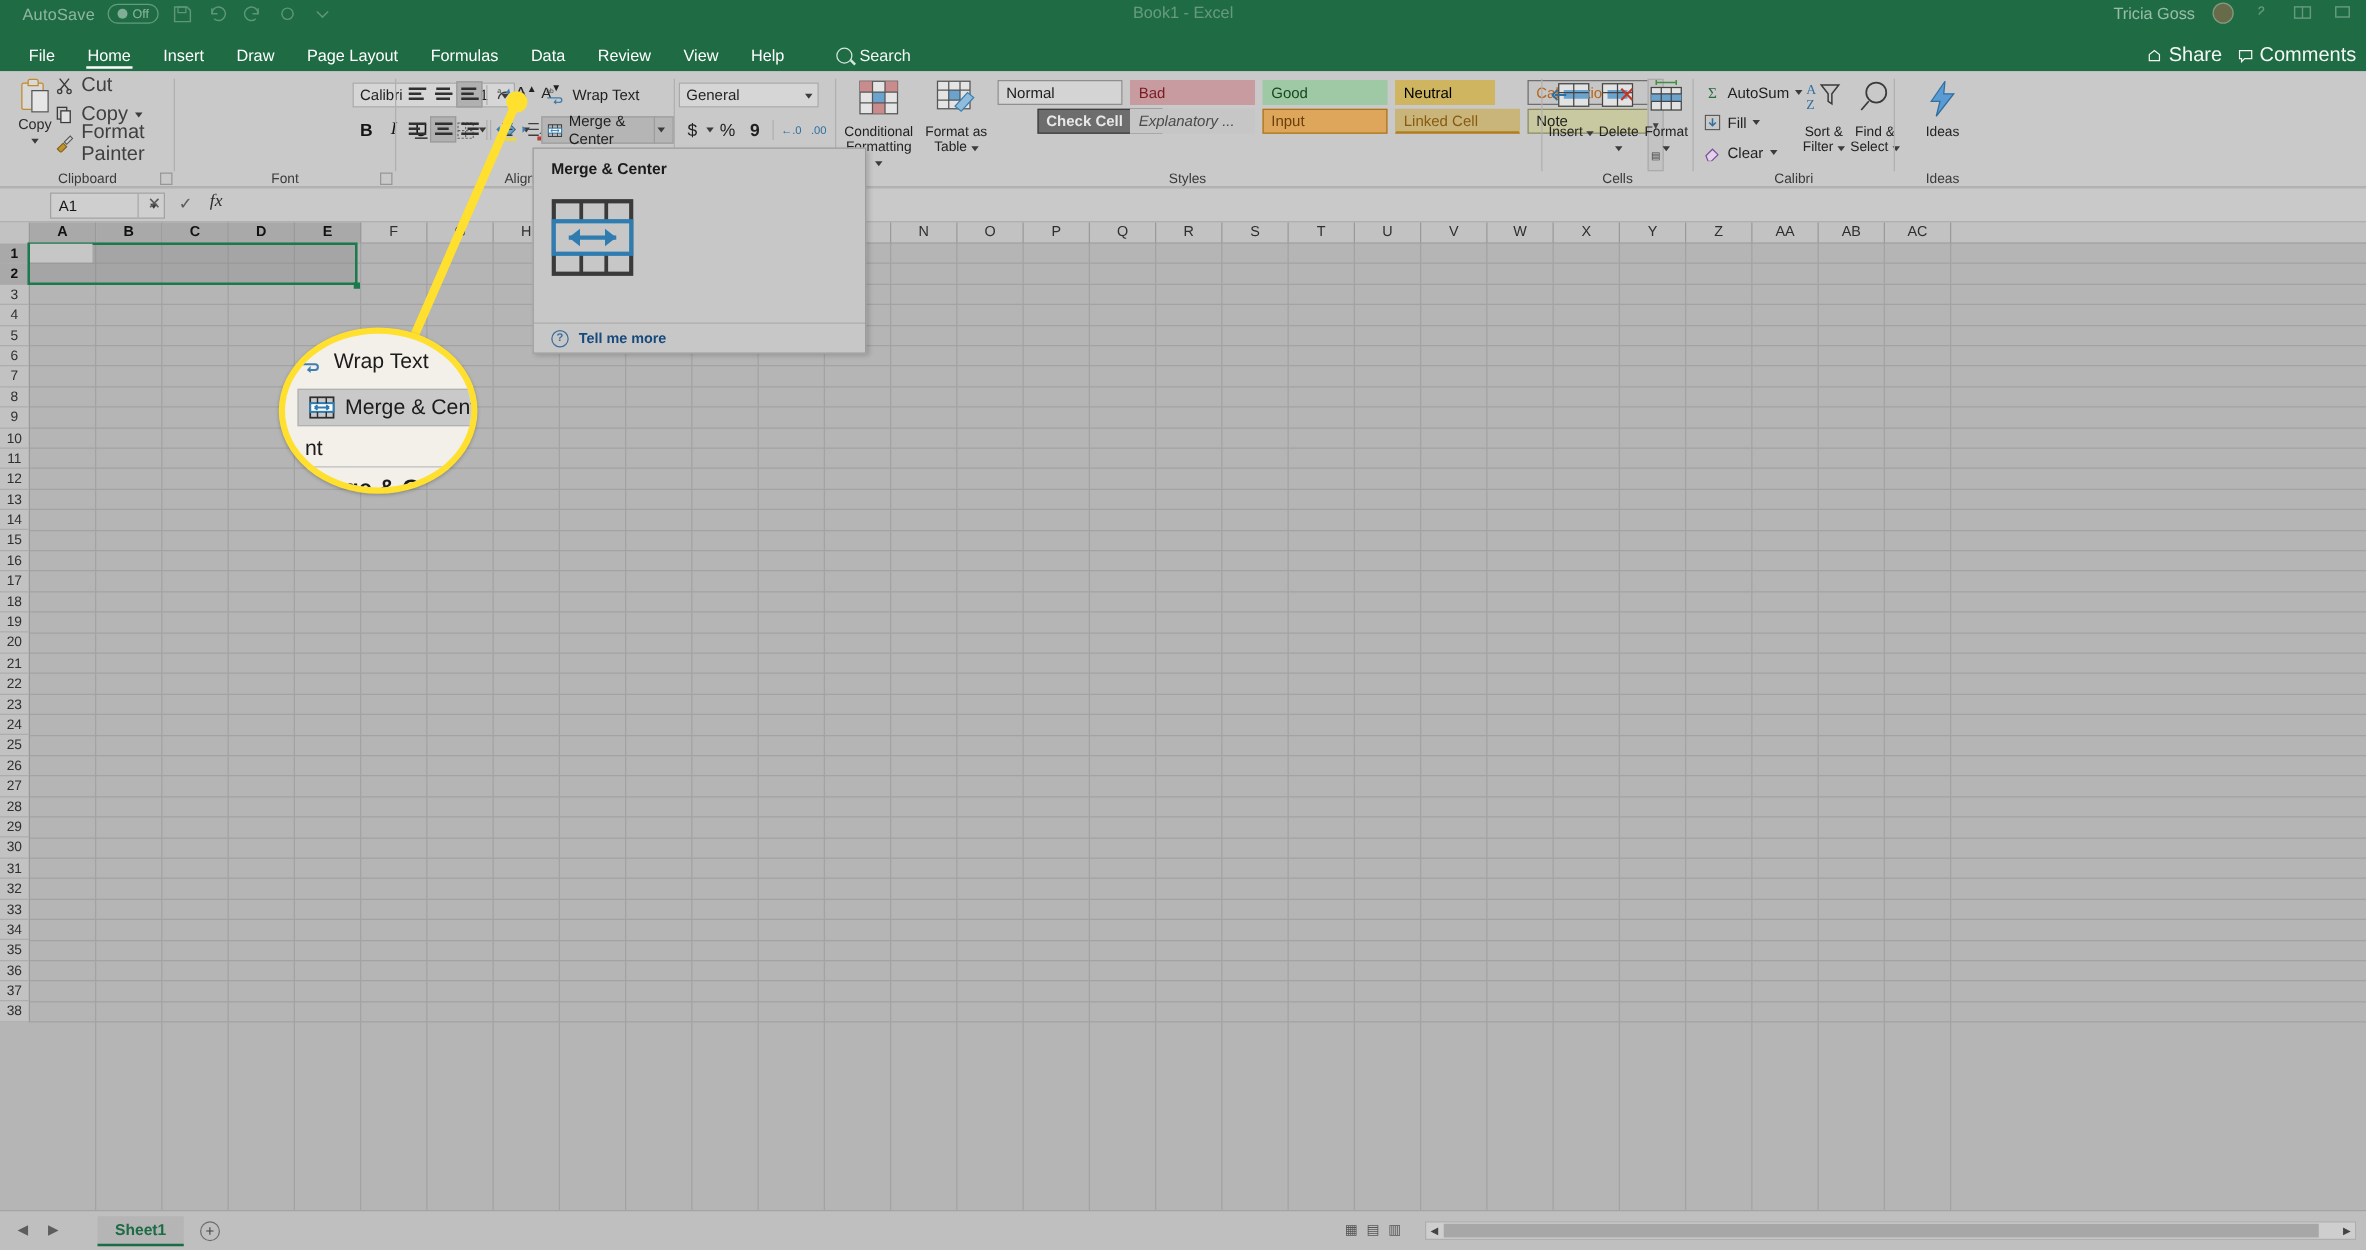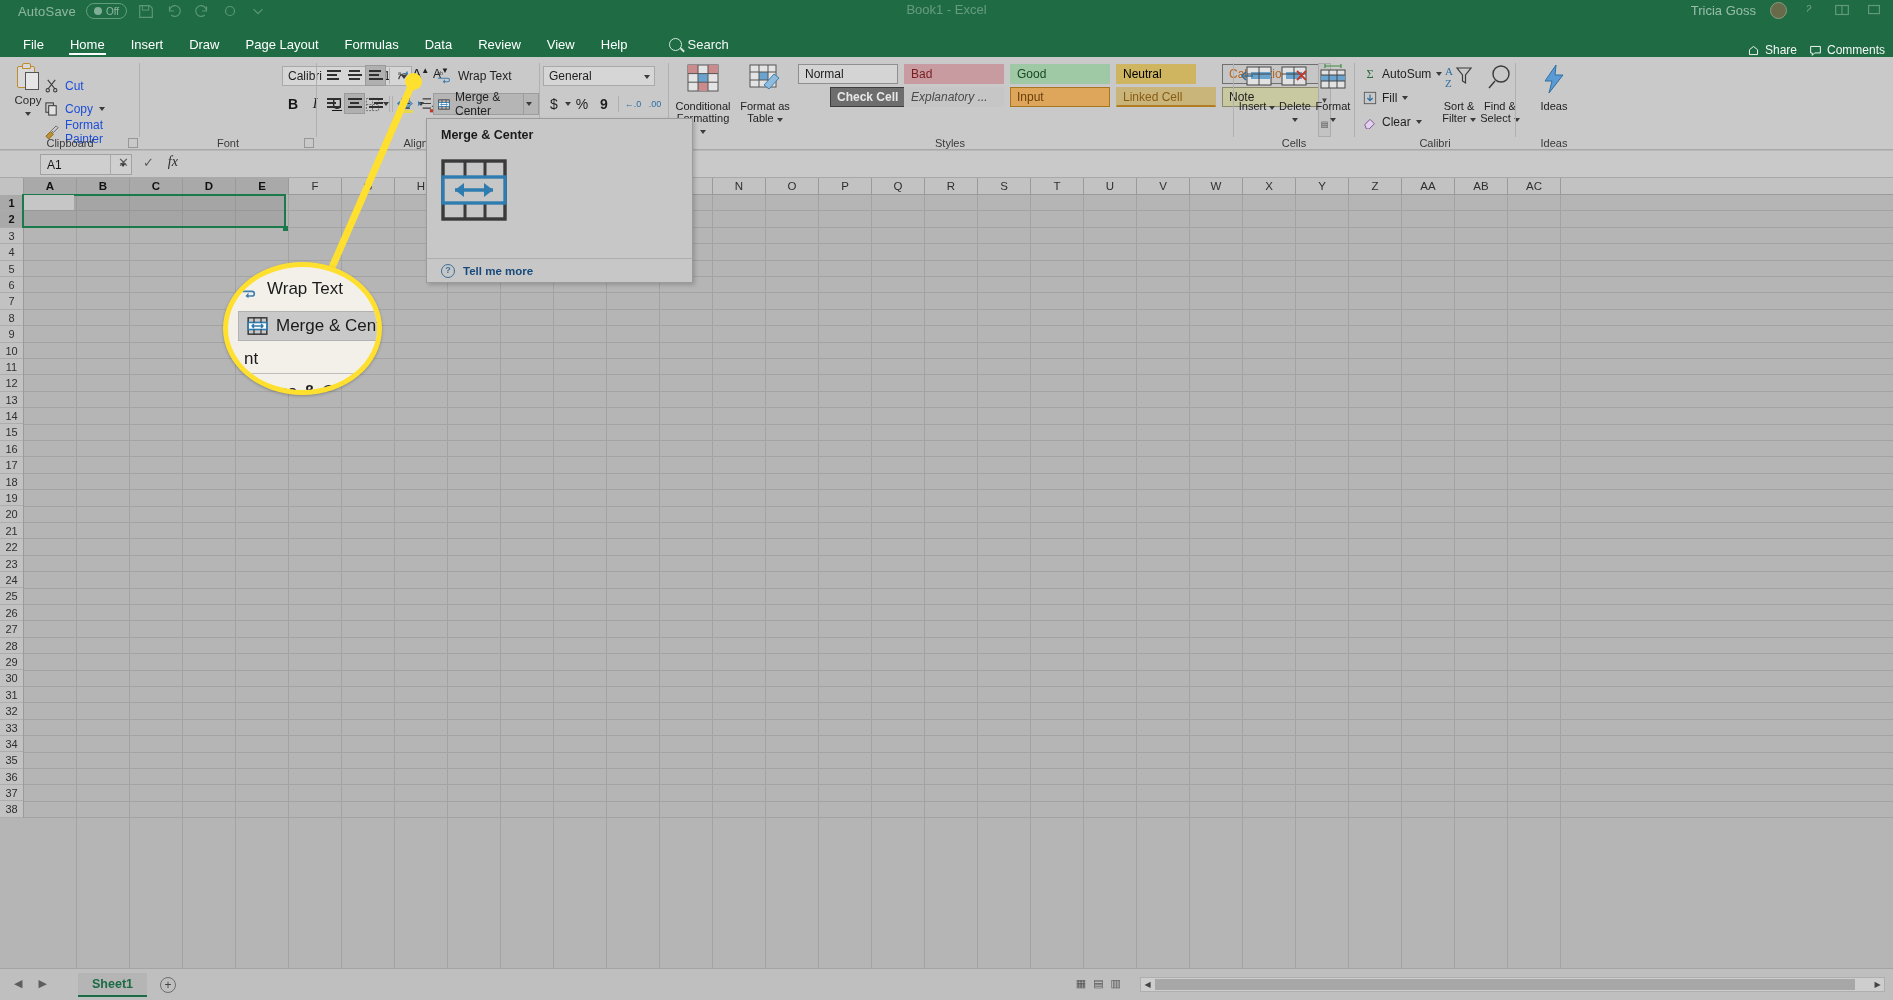--- a/index.html
+++ b/index.html
@@ -37,21 +37,21 @@
     background:#1e6b44; color:#ffffff; font-size:13px;
   }
   .tabs { display:flex; align-items:center; height:25px; padding-left:10px; gap:0; }
   .tab { padding:0 13px; height:25px; line-height:25px; position:relative; white-space:nowrap; cursor:default; }
   .tab.active::after {
     content:""; position:absolute; left:12px; right:12px; bottom:2px; height:2px; background:#ffffff;
   }
   .searchbox { display:flex; align-items:center; gap:6px; margin-left:28px; opacity:.95; }
   .search-glyph { width:13px; height:13px; border:1.5px solid #dfeee6; border-radius:50%; position:relative; display:inline-block; }
   .search-glyph::after { content:""; position:absolute; width:5px; height:1.5px; background:#dfeee6; transform:rotate(45deg); right:-4px; bottom:0px; }
-  .tabbar-right { position:absolute; right:8px; top:0; height:25px; display:flex; align-items:flex-end; gap:12px; font-size:12px; }
+  .tabbar-right { position:absolute; right:8px; top:0; height:25px; display:flex; align-items:center; gap:12px; font-size:16px; }
   .tbr-item { display:flex; align-items:center; gap:5px; opacity:.95; }
 
   
   .ribbon {
     position:absolute; top:57px; left:0; width:1893px; height:93px;
     background:#c9c9c9;
     border-bottom:1px solid #a8a8a8;
   }
   .grp { position:absolute; top:0; height:93px; }
   .grp-label {
@@ -61,21 +61,21 @@
   .grp-sep { position:absolute; top:6px; width:1px; height:74px; background:#b0b0b0; }
   .dlg { position:absolute; bottom:2px; right:2px; width:10px; height:10px; opacity:.55;
          border:1px solid #6d6d6d; }
 
   
   .clip-paste { position:absolute; left:10px; top:6px; width:36px; text-align:center; font-size:11.5px; color:#2b2b2b; }
   .paste-ico { width:26px; height:30px; margin:0 auto 1px; position:relative; }
   .paste-ico .board { position:absolute; left:2px; top:3px; width:18px; height:22px; border:1.6px solid #c08a2e; border-radius:2px; background:#d9d9d9;}
   .paste-ico .clipt { position:absolute; left:7px; top:0px; width:9px; height:6px; border:1.6px solid #c08a2e; border-radius:2px 2px 0 0; background:#d9d9d9;}
   .paste-ico .sheet { position:absolute; left:10px; top:9px; width:14px; height:18px; border:1.4px solid #555; background:#e6e6e6; }
-  .clip-items { position:absolute; left:44px; top:17px; font-size:12px; color:#1d4ed8; }
+  .clip-items { position:absolute; left:44px; top:0; font-size:16px; color:#404040; }
   .clip-row { display:flex; align-items:center; gap:6px; height:23px; }
   .mini { width:15px; height:15px; display:inline-block; position:relative; flex:0 0 auto; }
   .caret { width:0;height:0;border-left:3.5px solid transparent;border-right:3.5px solid transparent;border-top:4px solid #3b3b3b; display:inline-block; }
 
   
   .fontname {
     position:absolute; left:142px; top:9px; width:98px; height:20px;
     background:#d6d6d6; border:1px solid #a9a9a9; font-size:12px; color:#1f1f1f;
     padding:2px 16px 0 5px;
   }

